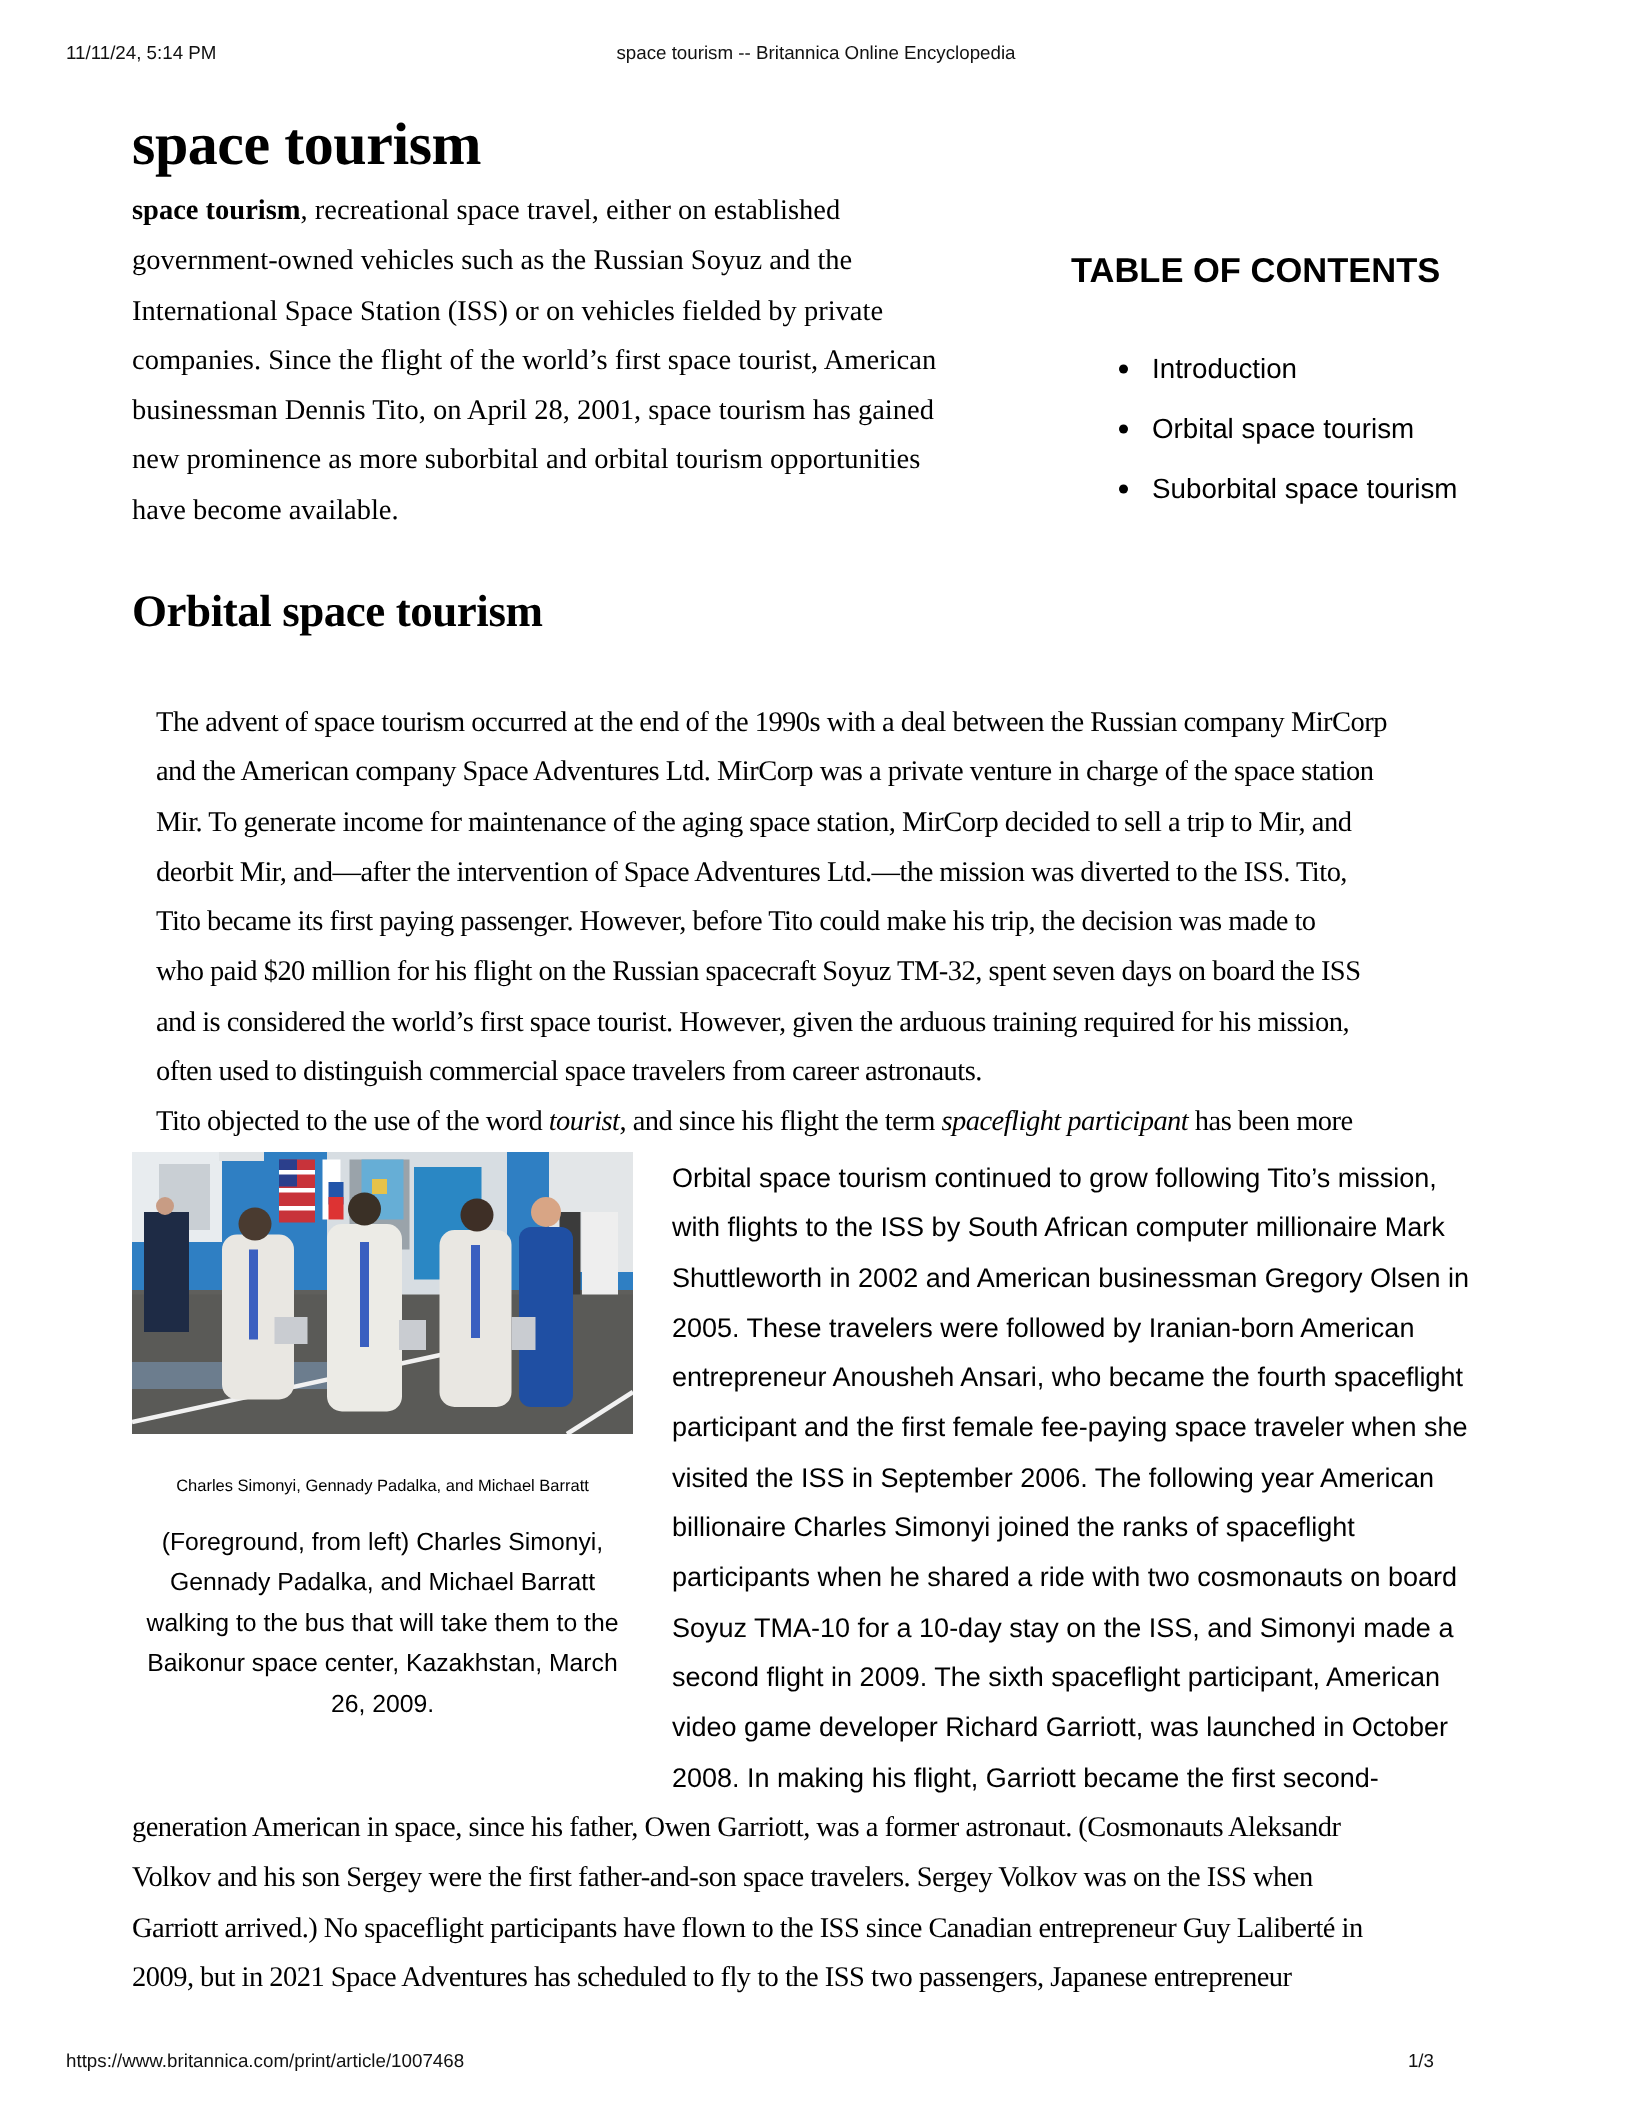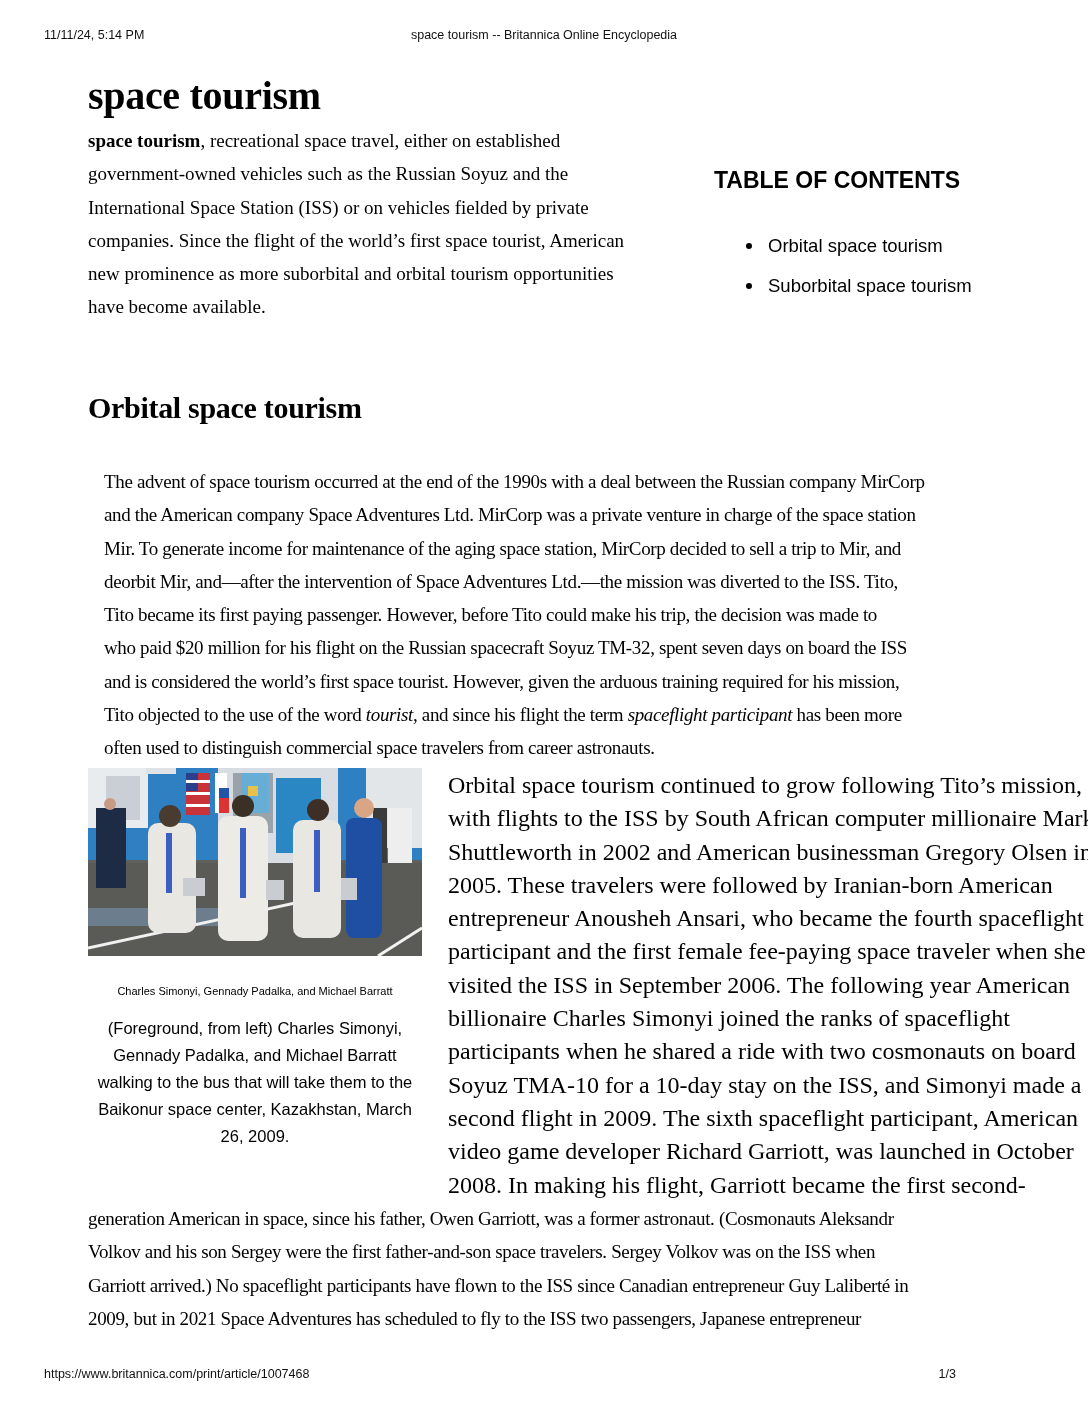--- a/index.html
+++ b/index.html
@@ -67,21 +67,21 @@
       margin: 22px 0 0 0; text-align: center;
       font-family: "Liberation Sans", sans-serif; font-size: 11px; line-height: 27px;
     }
     .figure-caption-body {
       margin: 10px 0 0 0; text-align: center;
       font-family: "Liberation Sans", sans-serif; font-size: 16.5px; line-height: 27px;
     }
 
     .para-side {
       position: absolute; left: 448px; top: 769px; width: 560px; margin: 0;
-      font-family: Liberation Serif, serif; font-size: 24px; line-height: 33.3px;
+      font-family: Liberation Sans, sans-serif; font-size: 18px; line-height: 33.3px;
     }
     .para-bottom {
       position: absolute; left: 88px; top: 1202px; width: 915px; margin: 0;
       font-family: "Liberation Serif", serif; font-size: 19px; line-height: 33.3px;
       letter-spacing: -0.35px;
     }
     .line { display: block; white-space: nowrap; }
   </style>
 </head>
 <body>
@@ -91,27 +91,32 @@
   <span class="ph-center">space tourism -- Britannica Online Encyclopedia</span>
 </div>
 
 <h1 class="page-title">space tourism</h1>
 
 <p class="intro">
   <span class="line"><b>space tourism</b><span>, recreational space travel, either on established</span></span>
   <span class="line">government-owned vehicles such as the Russian Soyuz and the</span>
   <span class="line">International Space Station (ISS) or on vehicles fielded by private</span>
   <span class="line">companies. Since the flight of the world’s first space tourist, American</span>
+  <span class="line">businessman Dennis Tito, on April 28, 2001, space tourism has gained</span>
   <span class="line">new prominence as more suborbital and orbital tourism opportunities</span>
   <span class="line">have become available.</span>
 </p>
 
 <nav class="toc">
   <h3 class="toc-title">TABLE OF CONTENTS</h3>
   <ul class="toc-list">
+    <li>
+      <span class="bullet"></span>
+      <span class="label">Introduction</span>
+    </li>
     <li>
       <span class="bullet"></span>
       <span class="label">Orbital space tourism</span>
     </li>
     <li>
       <span class="bullet"></span>
       <span class="label">Suborbital space tourism</span>
     </li>
   </ul>
 </nav>
@@ -119,22 +124,22 @@
 <h2 class="section-title">Orbital space tourism</h2>
 
 <p class="para-full">
   <span class="line">The advent of space tourism occurred at the end of the 1990s with a deal between the Russian company MirCorp</span>
   <span class="line">and the American company Space Adventures Ltd. MirCorp was a private venture in charge of the space station</span>
   <span class="line">Mir. To generate income for maintenance of the aging space station, MirCorp decided to sell a trip to Mir, and</span>
   <span class="line">deorbit Mir, and—after the intervention of Space Adventures Ltd.—the mission was diverted to the ISS. Tito,</span>
   <span class="line">Tito became its first paying passenger. However, before Tito could make his trip, the decision was made to</span>
   <span class="line">who paid $20 million for his flight on the Russian spacecraft Soyuz TM-32, spent seven days on board the ISS</span>
   <span class="line">and is considered the world’s first space tourist. However, given the arduous training required for his mission,</span>
+  <span class="line">often used to distinguish commercial space travelers from career astronauts.</span>
   <span class="line"><span>Tito objected to the use of the word </span><i>tourist</i><span>, and since his flight the term </span><i>spaceflight participant</i><span> has been more</span></span>
-  <span class="line">often used to distinguish commercial space travelers from career astronauts.</span>
 </p>
 
 <figure class="figure" style="margin:0;">
   <div class="figure-image" title="Astronauts in white spacesuits walking in front of a blue building with flags">
     <svg width="334" height="188" viewBox="0 0 334 188" xmlns="http://www.w3.org/2000/svg">
 
       <rect x="0" y="0" width="334" height="188" fill="#5f5f5c"></rect>
       <rect x="0" y="95" width="334" height="93" fill="#5a5a57"></rect>
 
       <rect x="0" y="0" width="334" height="92" fill="#2f7fc3"></rect>

